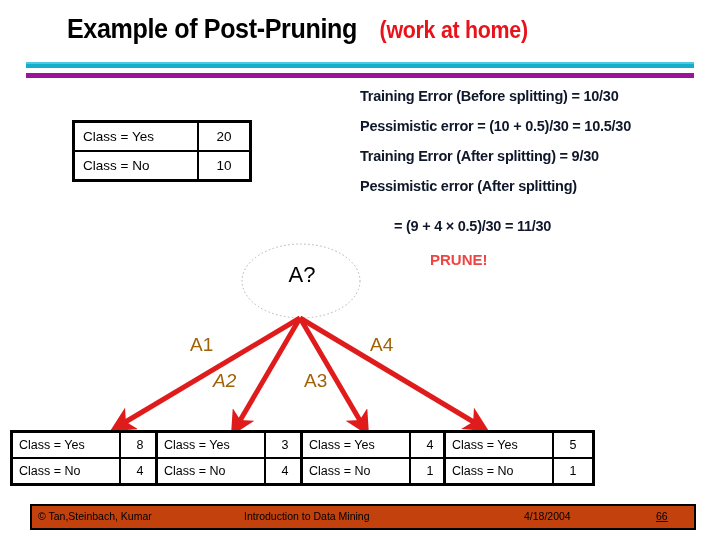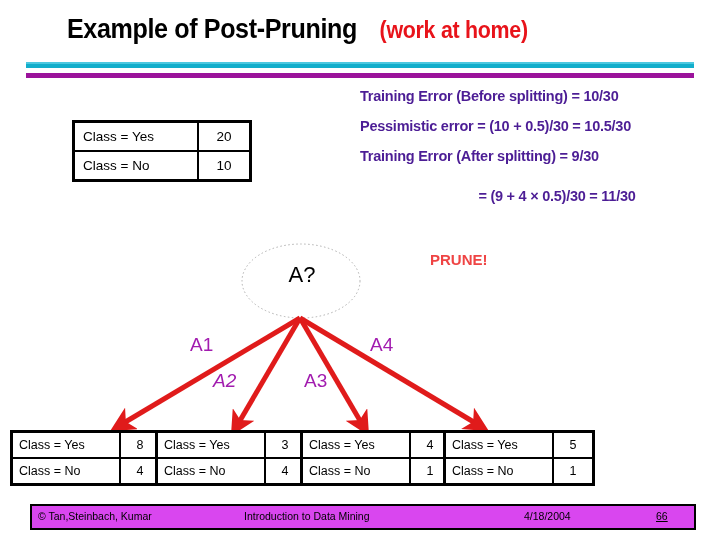--- a/index.html
+++ b/index.html
@@ -78,27 +78,27 @@
   
   #info-block {
     position: absolute;
     left: 360px;
     top: 88px;
     width: 360px;
   }
   .info-line {
     font-size: 14.5px;
     font-weight: bold;
-    color: #4c1d95;
+    color: #0f172a;
     white-space: nowrap;
     letter-spacing: -0.25px;
     margin-bottom: 14px;
     line-height: 16px;
   }
-  .info-line.indented { text-align: center; padding-left: 34px; margin-top: 24px; }
+  .info-line.indented { padding-left: 34px; margin-top: 24px; }
 
   
   #root-table {
     position: absolute;
     left: 72px;
     top: 120px;
     border: 3px solid #000000;
     border-collapse: collapse;
     background: #ffffff;
   }
@@ -129,21 +129,21 @@
     top: 262px;
     width: 118px;
     text-align: center;
     font-size: 22px;
     color: #000000;
     letter-spacing: 0px;
   }
   .branch-label {
     position: absolute;
     font-size: 19px;
-    color: #a21caf;
+    color: #a16207;
   }
   #branch-a1 { left: 190px; top: 334px; }
   #branch-a2 { left: 213px; top: 370px; font-style: italic; }
   #branch-a3 { left: 296px; top: 370px; margin-left: 8px; }
   #branch-a4 { left: 370px; top: 334px; }
 
   #prune-label {
     position: absolute;
     left: 430px;
     top: 251px;
@@ -178,21 +178,21 @@
   #leaf-3 { left: 443px; }
 
   
   #footer {
     position: absolute;
     left: 30px;
     top: 504px;
     width: 662px;
     height: 22px;
     border: 2px solid #000000;
-    background: #d946ef;
+    background: #c2410c;
   }
   .footer-cell {
     position: absolute;
     font-size: 10.5px;
     color: #000000;
     white-space: nowrap;
     top: 4px;
   }
   #footer-author { left: 6px; }
   #footer-course { left: 212px; }
@@ -209,20 +209,21 @@
 <div id="divider">
   <div id="rule-cyan-light"></div>
   <div id="rule-cyan"></div>
   <div id="rule-purple"></div>
 </div>
 
 <div id="info-block">
   <div class="info-line">Training Error (Before splitting) = 10/30</div>
   <div class="info-line">Pessimistic error = (10 + 0.5)/30 = 10.5/30</div>
   <div class="info-line">Training Error (After splitting) = 9/30</div>
+  <div class="info-line">Pessimistic error (After splitting)</div>
   <div class="info-line indented">= (9 + 4 × 0.5)/30 = 11/30</div>
 </div>
 
 <table id="root-table">
   <tbody>
       <tr>
     <td class="label">Class = Yes</td>
     <td class="count">20</td>
   </tr>
   <tr>

